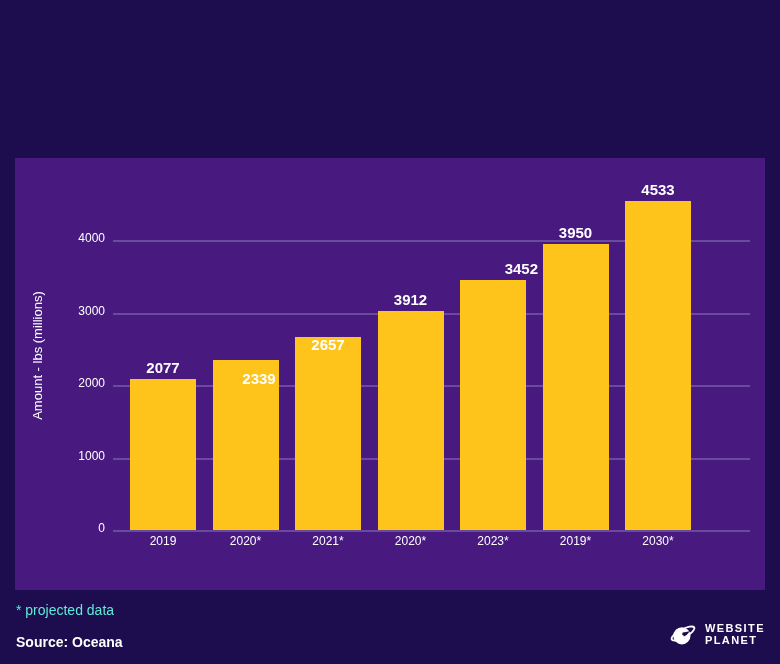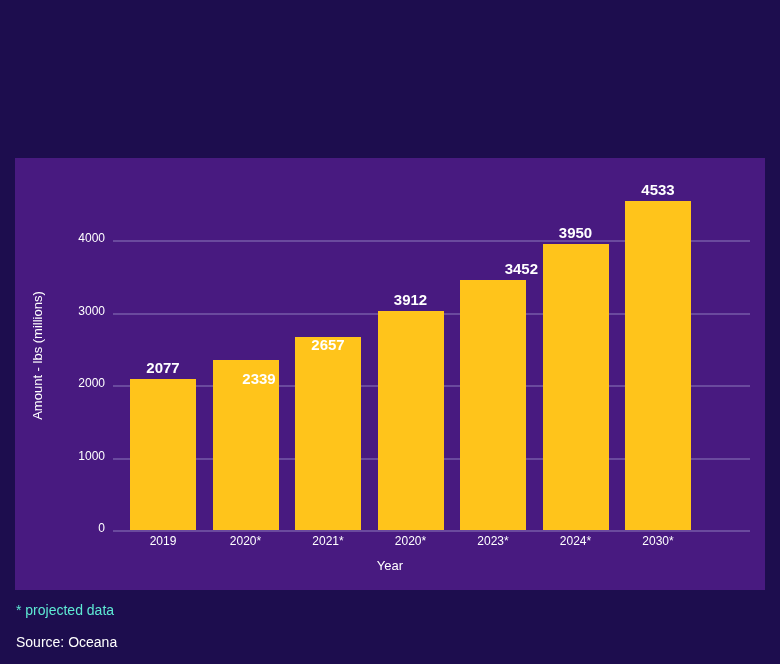--- a/index.html
+++ b/index.html
@@ -130,20 +130,21 @@
     top: 602px;
     color: #5eead4;
     font-size: 14px;
   }
   #source {
     position: absolute;
     left: 16px;
     top: 634px;
     color: #ffffff;
     font-size: 14px;
+    font-weight: bold;
   }
 
   #logo {
     position: absolute;
     left: 668px;
     top: 620px;
     display: flex;
     align-items: center;
     gap: 7px;
   }
@@ -208,24 +209,43 @@
           <div class="bar-value" style="left: 515.5px; width: 90px; top: 85.625px;">3950</div>
           <div class="bar" style="left: 610px; width: 66px; top: 43.3575px; height: 328.642px;"></div>
           <div class="bar-value" style="left: 598px; width: 90px; top: 43.3575px;">4533</div>
         </div>
       <div id="xticks">
           <div class="xtick" style="left: 103px; width: 90px;">2019</div>
           <div class="xtick" style="left: 185.5px; width: 90px;">2020*</div>
           <div class="xtick" style="left: 268px; width: 90px;">2021*</div>
           <div class="xtick" style="left: 350.5px; width: 90px;">2020*</div>
           <div class="xtick" style="left: 433px; width: 90px;">2023*</div>
-          <div class="xtick" style="left: 515.5px; width: 90px;">2024*</div>
+          <div class="xtick" style="left: 515.5px; width: 90px;">2019*</div>
           <div class="xtick" style="left: 598px; width: 90px;">2030*</div>
         </div>
-      <div id="x-axis-title">Year</div>
     </div>
   </div>
 
   <div id="footnote">* projected data</div>
   <div id="source">Source: Oceana</div>
 
+  <div id="logo">
+    <svg id="logo-mark" viewBox="0 0 40 40">
+      <defs>
+        <mask id="cut">
+          <rect x="0" y="0" width="40" height="40" fill="#fff"></rect>
+          <path d="M20.5 16.5 L29 15 L21.5 24.5 Z" fill="#000"></path>
+          <circle cx="20.8" cy="18.6" r="1.9" fill="#000"></circle>
+        </mask>
+      </defs>
+      <circle cx="18.5" cy="21" r="11.5" fill="#ffffff" mask="url(#cut)"></circle>
+      <g transform="rotate(-28 20 18)">
+        <ellipse cx="20" cy="18" rx="17" ry="5.4" fill="none" stroke="#ffffff" stroke-width="2.4"></ellipse>
+      </g>
+      <circle cx="18.5" cy="21" r="11.5" fill="#ffffff" mask="url(#cut)" opacity="0.0"></circle>
+    </svg>
+    <div id="logo-words">
+      <span>WEBSITE</span>
+      <span>PLANET</span>
+    </div>
+  </div>
 
 </div>
 
 </body></html>

